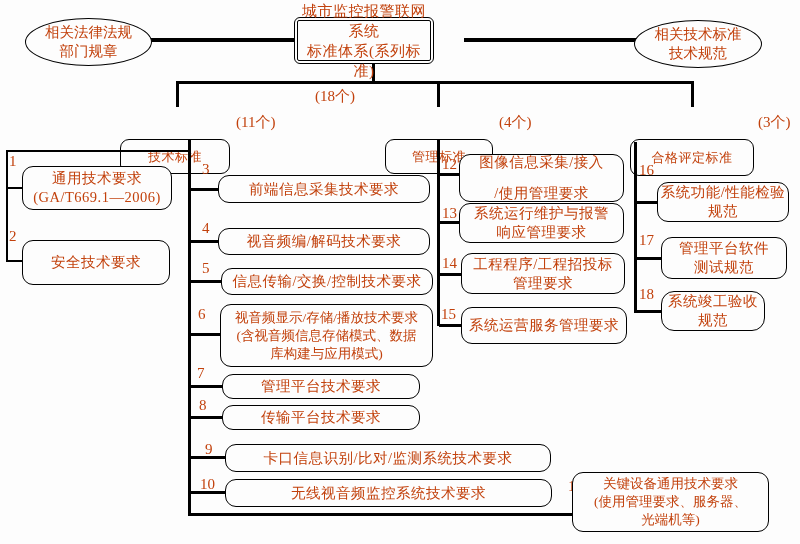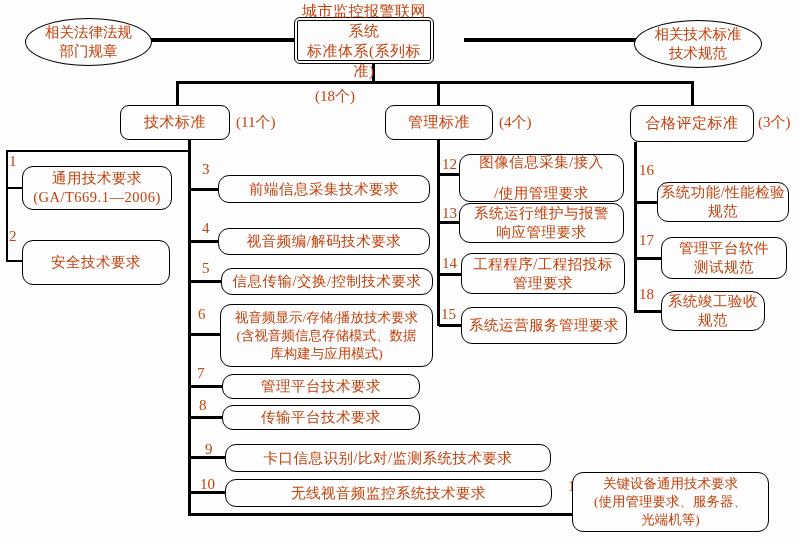--- a/index.html
+++ b/index.html
@@ -8,21 +8,21 @@
     font-family:"Liberation Serif","DejaVu Serif",serif;color:#c2410c;
   }
   .hline,.vline{position:absolute;background:#000;}
   .box{
     position:absolute;border:1.6px solid #000;border-radius:11px;background:#fdfdfd;
     display:flex;flex-direction:column;align-items:center;justify-content:center;
     text-align:center;font-size:14.5px;line-height:19px;letter-spacing:0.5px;box-sizing:border-box;
   }
   .box.small-r{border-radius:9px;}
   .box.three{font-size:13.5px;line-height:18px;letter-spacing:0;}
-  .branch{font-size:15px;}
+  .branch{font-size:13px;margin-top:34px;}
   .ellipse{
     position:absolute;border:1.6px solid #000;border-radius:50%;background:#fdfdfd;
     display:flex;flex-direction:column;align-items:center;justify-content:center;
     text-align:center;font-size:14.5px;line-height:19px;box-sizing:border-box;
   }
   .rootbox{
     position:absolute;border:1.8px solid #000;border-radius:6px;background:#fdfdfd;box-sizing:border-box;
   }
   .rootbox .inner{
     position:absolute;left:2px;top:2px;right:2px;bottom:2px;border:1.4px solid #000;border-radius:2px;

